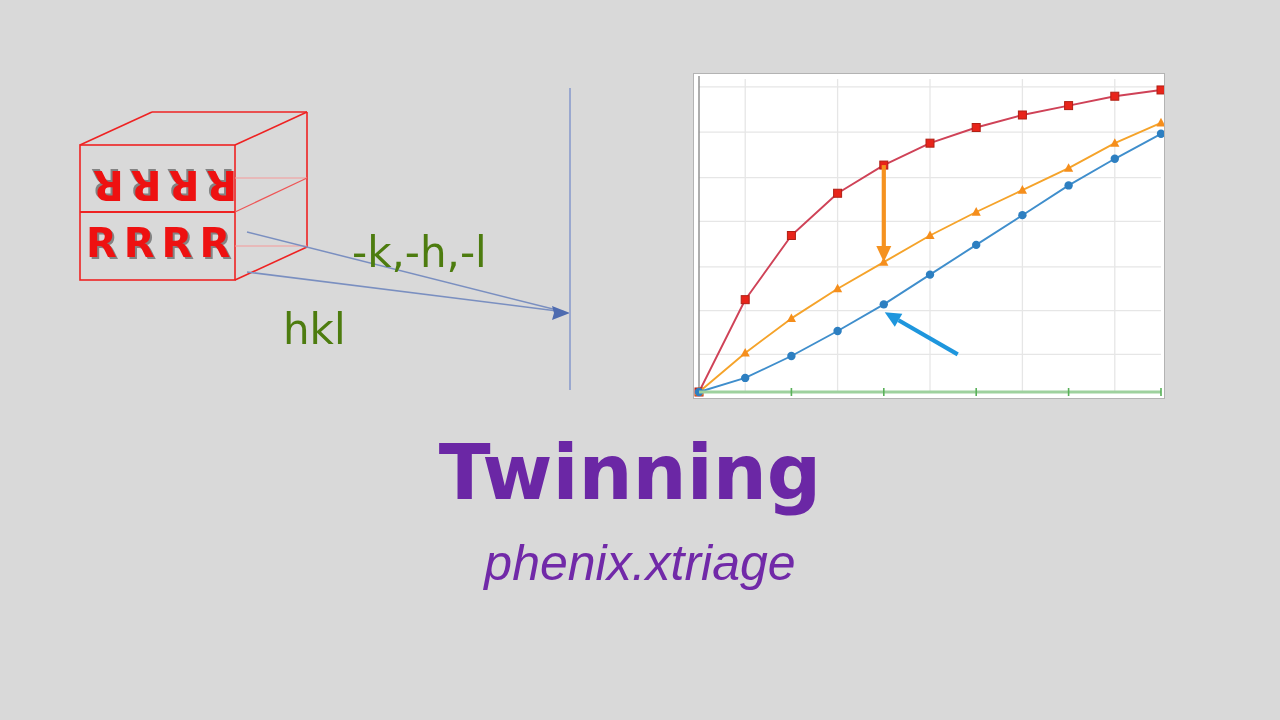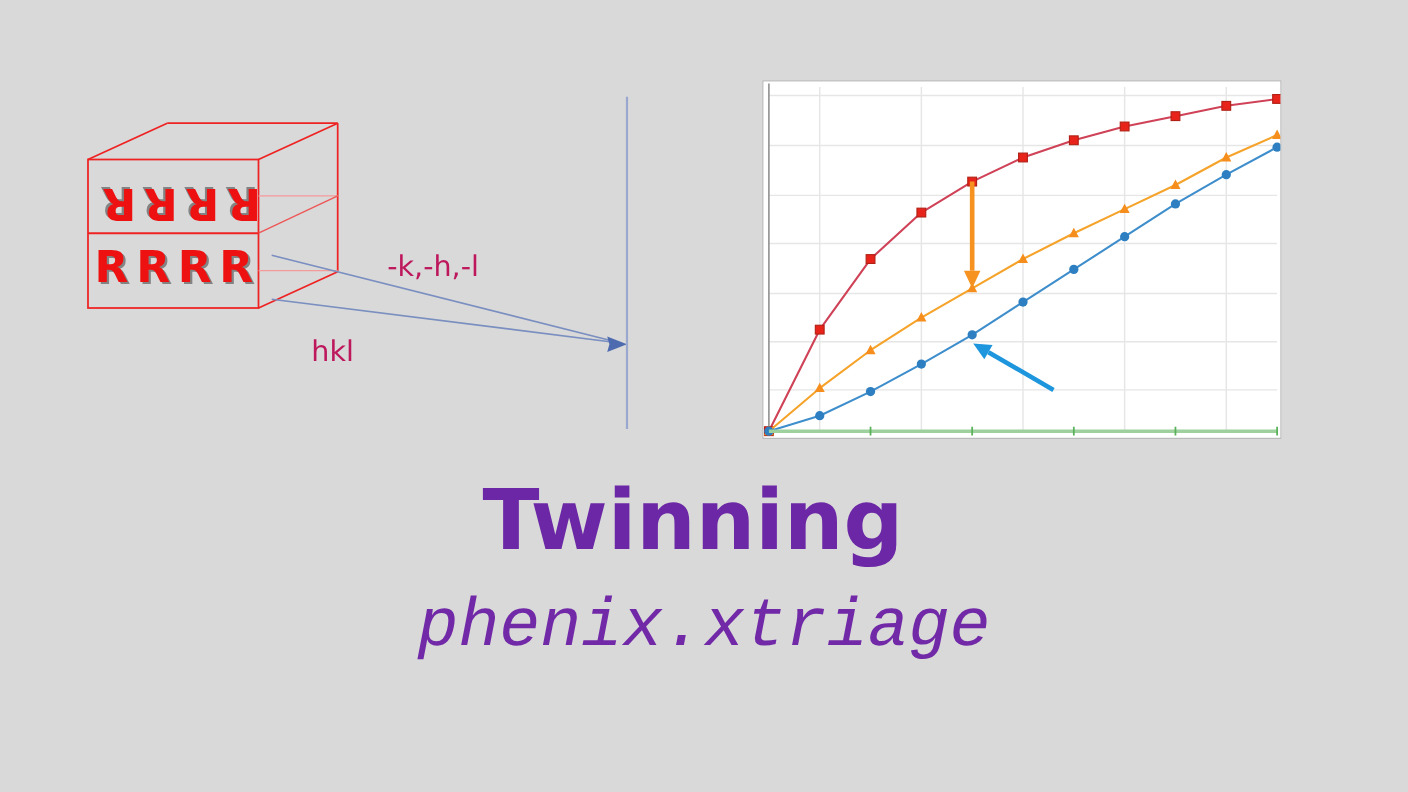--- a/index.html
+++ b/index.html
@@ -49,23 +49,23 @@
     transform-origin: center center;
   }
   #r-bottom {
     left: 86px;
     top: 160px;
     font-size: 40px;
   }
 
   .redlabel {
     position: absolute;
-    color: #be185d;
+    color: #4d7c0f;
     font-family: "DejaVu Sans", sans-serif;
-    font-size: 26px;
+    font-size: 42px;
     white-space: nowrap;
     user-select: none;
   }
   #label-mkmhml { left: 352px; top: 168px; }
   #label-hkl    { left: 283px; top: 245px; }
 
   
   #chart-wrap {
     position: absolute;
     left: 693px;
@@ -91,23 +91,23 @@
     color: #6b27a5;
     letter-spacing: 0px;
     user-select: none;
   }
   #title-sub {
     position: absolute;
     left: 0;
     top: 534px;
     width: 1280px;
     text-align: center;
-    font-family: Liberation Mono, monospace;
+    font-family: Liberation Sans, sans-serif;
     font-style: italic;
-    font-size: 62px;
+    font-size: 50px;
     color: #7129a8;
     user-select: none;
   }
 </style>
 </head>
 <body>
 
 <div id="slide">
 
   <div id="diagram">

